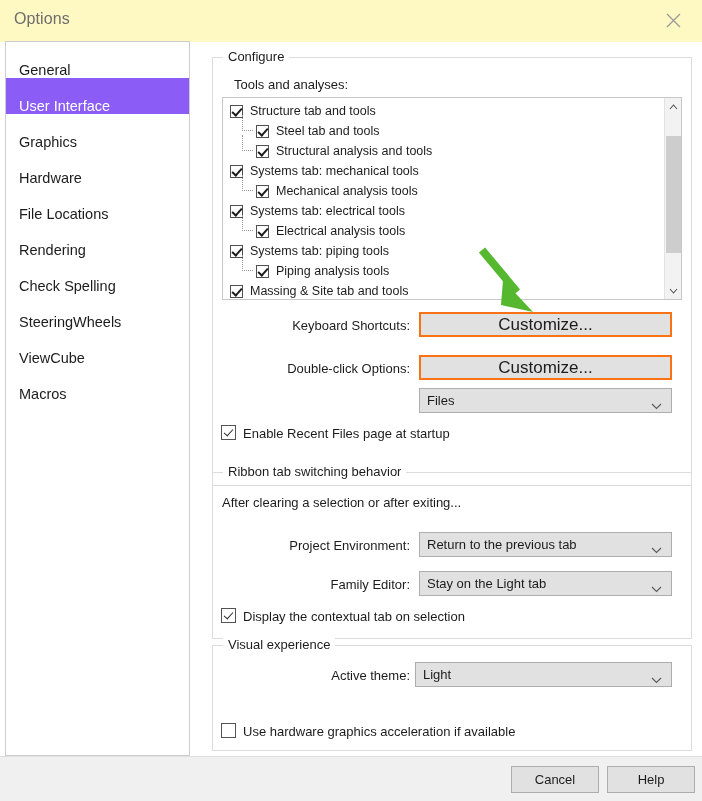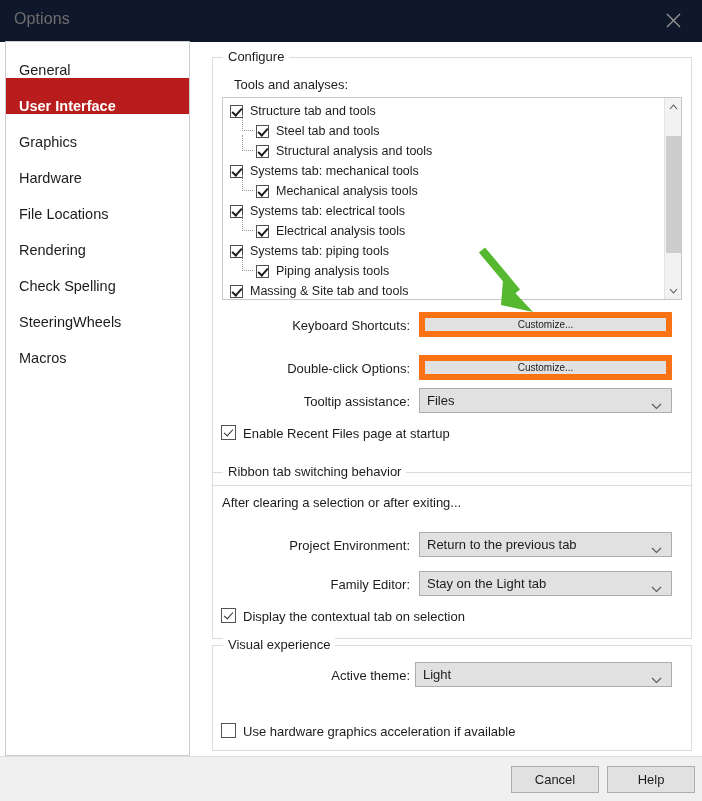--- a/index.html
+++ b/index.html
@@ -12,21 +12,21 @@
   }
   #window {
     position: relative;
     width: 702px; height: 801px;
     background: #ffffff;
     overflow: hidden;
   }
   
   #titlebar {
     position: absolute; left: 0; top: 0; width: 702px; height: 42px;
-    background: #0f172a;
+    background: #fef9c3;
   }
   #title-text {
     position: absolute; left: 14px; top: 10px;
     font-size: 16px; color: #6d6d6d; letter-spacing: .1px;
   }
   #close-btn {
     position: absolute; right: 8px; top: 6px;
     width: 42px; height: 28px;
     display: flex; align-items: center; justify-content: center;
     cursor: default;
@@ -42,23 +42,22 @@
   .nav-item {
     position: relative;
     height: 36px;
     display: flex; align-items: flex-end;
     padding-left: 13px;
     font-size: 14.5px;
     color: #1c1c1c;
     cursor: default;
   }
   .nav-item.selected {
-    background: #b91c1c;
+    background: #8b5cf6;
     color: #ffffff;
-    font-weight: bold;
   }
   
   #content {
     position: absolute; left: 200px; top: 41px;
     width: 498px; height: 715px;
   }
   .groupbox {
     position: absolute;
     border: 1px solid #dcdcdc;
     background: transparent;
@@ -178,23 +177,23 @@
   #sb-down { bottom: 0; }
   #sb-thumb {
     position: absolute; left: 1px;
     width: 15px;
     background: #cdcdcd;
   }
   
   .btn-flat {
     position: absolute;
     background: #e1e1e1;
-    border: 6px solid #f97316;
+    border: 2px solid #f97316;
     display: flex; align-items: center; justify-content: center;
-    font-size: 10px; color: #1c1c1c;
+    font-size: 17px; color: #1c1c1c;
     cursor: default;
   }
   .combo {
     position: absolute;
     background: #e1e1e1;
     border: 1px solid #adadad;
     display: flex; align-items: center;
     font-size: 13px; color: #1c1c1c;
     padding-left: 7px;
     cursor: default;
@@ -269,20 +268,23 @@
         <span>File Locations</span>
       </div>
     <div class="nav-item">
         <span>Rendering</span>
       </div>
     <div class="nav-item">
         <span>Check Spelling</span>
       </div>
     <div class="nav-item">
         <span>SteeringWheels</span>
+      </div>
+    <div class="nav-item">
+        <span>ViewCube</span>
       </div>
     <div class="nav-item">
         <span>Macros</span>
       </div>
   </div>
 
   <div id="content">
 
     <div class="groupbox" style="left:12px; top:16px; width:480px; height:429px;">
       <div class="group-legend">Configure</div>
@@ -349,21 +351,20 @@
         </div>
       </div>
     </div>
 
     <div class="field-label" style="left:30px; top:277px; width:180px;">Keyboard Shortcuts:</div>
     <div class="btn-flat" style="left:219px; top:271px; width:253px; height:25px;">Customize...</div>
 
     <div class="field-label" style="left:30px; top:320px; width:180px;">Double-click Options:</div>
     <div class="btn-flat" style="left:219px; top:314px; width:253px; height:25px;">Customize...</div>
 
-    <div class="field-label" style="left:30px; top:353px; width:180px;">Tooltip assistance:</div>
     <div class="combo" style="left:219px; top:347px; width:253px; height:25px;">
       <span>Files</span>
       <span class="chev">
         <svg width="11" height="7" viewBox="0 0 11 7">
             <path d="M1 1 L5.5 5.5 L10 1" stroke="#5a5a5a" stroke-width="1.1" fill="none"></path>
           </svg>
       </span>
     </div>
 
     <div class="cbx2 checked" style="left:21px; top:384px;"></div>

